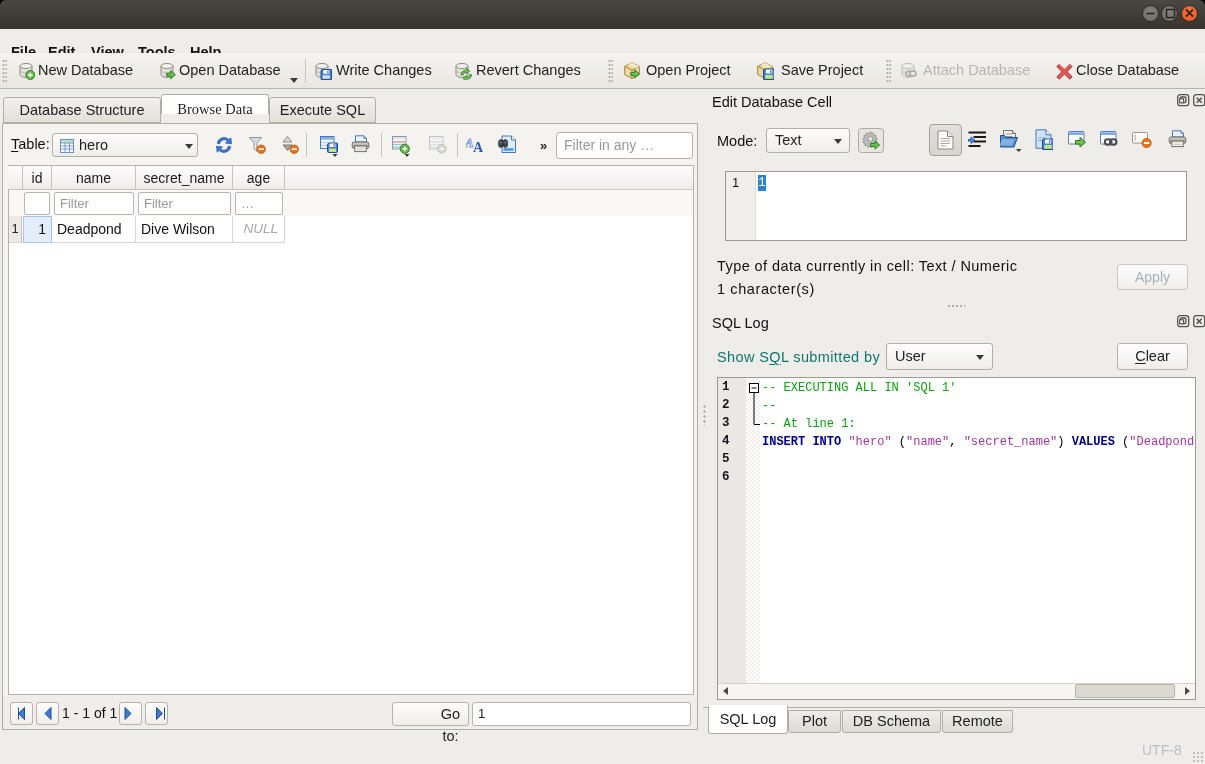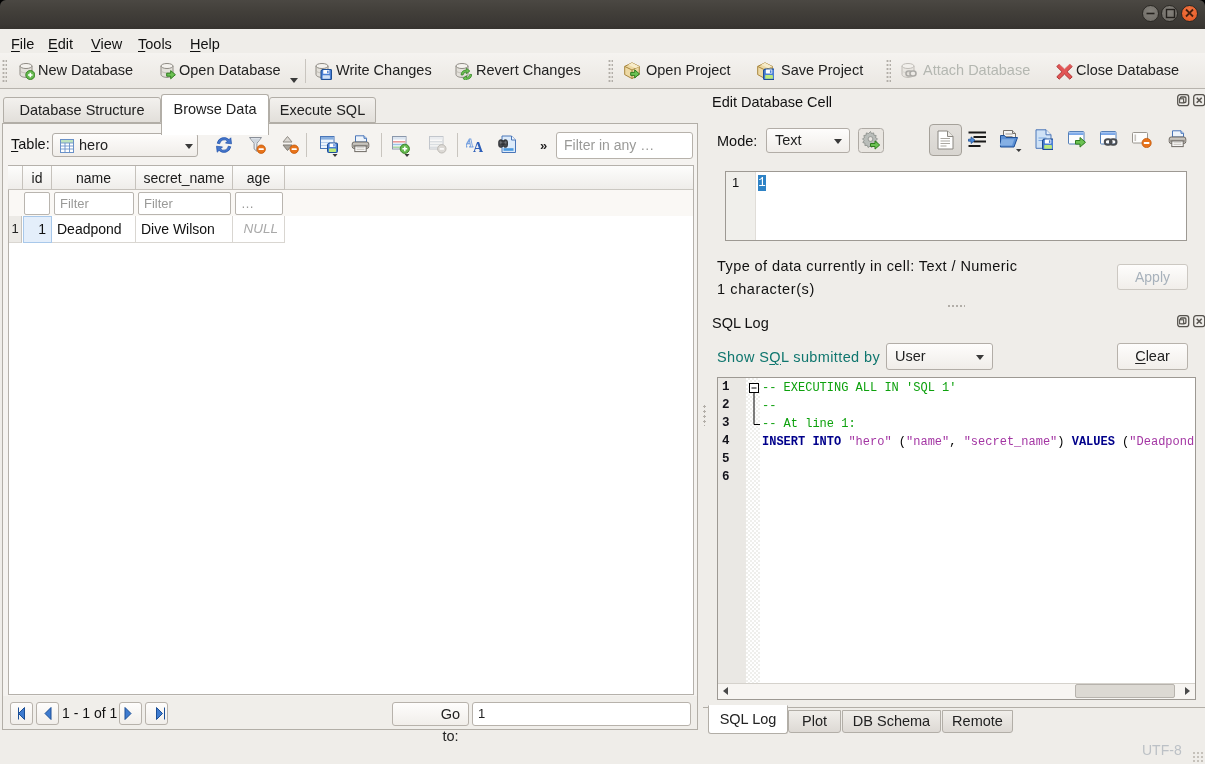--- a/index.html
+++ b/index.html
@@ -16,39 +16,39 @@
   border-radius:6px 6px 0 0; }
 #titletext { position:absolute; left:13px; right:0; top:5px; text-align:center;
   color:#e9e5dc; font-size:15.6px; font-weight:bold; letter-spacing:0.12px; }
 .winbtn { position:absolute; top:5px; width:17px; height:17px; border-radius:50%;
   border:1px solid #2b2925; }
 .winbtn.gray { background:radial-gradient(circle at 50% 38%, #84817b, #6d6a64); }
 .winbtn.orange { background:radial-gradient(circle at 50% 35%, #f07746, #e6561f); }
 
 
 #menubar { position:absolute; left:0; top:29px; width:1205px; height:24px; background:#efede9; }
-.menuitem { position:absolute; top:7px; font-size:14.5px; color:#111; }
+.menuitem { position:absolute; top:15px; font-size:14.5px; color:#111;font-weight:bold; }
 
 
 #toolbar { position:absolute; left:0; top:53px; width:1205px; height:36px;
   background:linear-gradient(#f5f3f0,#eae7e2); border-bottom:1px solid #b7b3ad; }
 .tbtext { position:absolute; top:9px; font-size:14.5px; color:#222; white-space:nowrap; }
 .tbtext.dis { color:#b4b7b1; }
 .grip { position:absolute; top:6px; width:5px; height:24px;
   background-image:radial-gradient(circle, #b2aea8 1px, transparent 1.2px);
   background-size:3px 4px; }
 .tsep { position:absolute; top:6px; width:1px; height:24px; background:#c9c5bf; }
 .caret { position:absolute; width:0; height:0; border-left:4px solid transparent;
   border-right:4px solid transparent; border-top:5px solid #3a3a3a; }
 
 
 .tab { position:absolute; top:97px; height:26px; border:1px solid #b2aea7;
   background:linear-gradient(#f3f1ee,#e2dfda); border-radius:3px 3px 0 0;
   font-size:14.5px; color:#222; text-align:center; }
-.tab.active { top:94px; height:41px; background:#fff; border-bottom:none; z-index:5; }
+.tab.active { top:94px; height:20px; background:#fff; border-bottom:none; z-index:5;font-family:Liberation Serif, serif; }
 .tab span { display:block; margin-top:4px; }
 .tab.active span { margin-top:6px; }
 #frame { position:absolute; left:2px; top:123px; width:696px; height:607px;
   border:1px solid #b2aea7; background:#f5f3f0; }
 
 
 #grid { position:absolute; left:8px; top:165px; width:686px; height:530px;
   background:#fff; border:1px solid #b5b1ab; }
 .hcell { position:absolute; top:0; height:24px; background:linear-gradient(#fdfdfc,#efedea);
   border-right:1px solid #c6c2bc; border-bottom:1px solid #c6c2bc;

